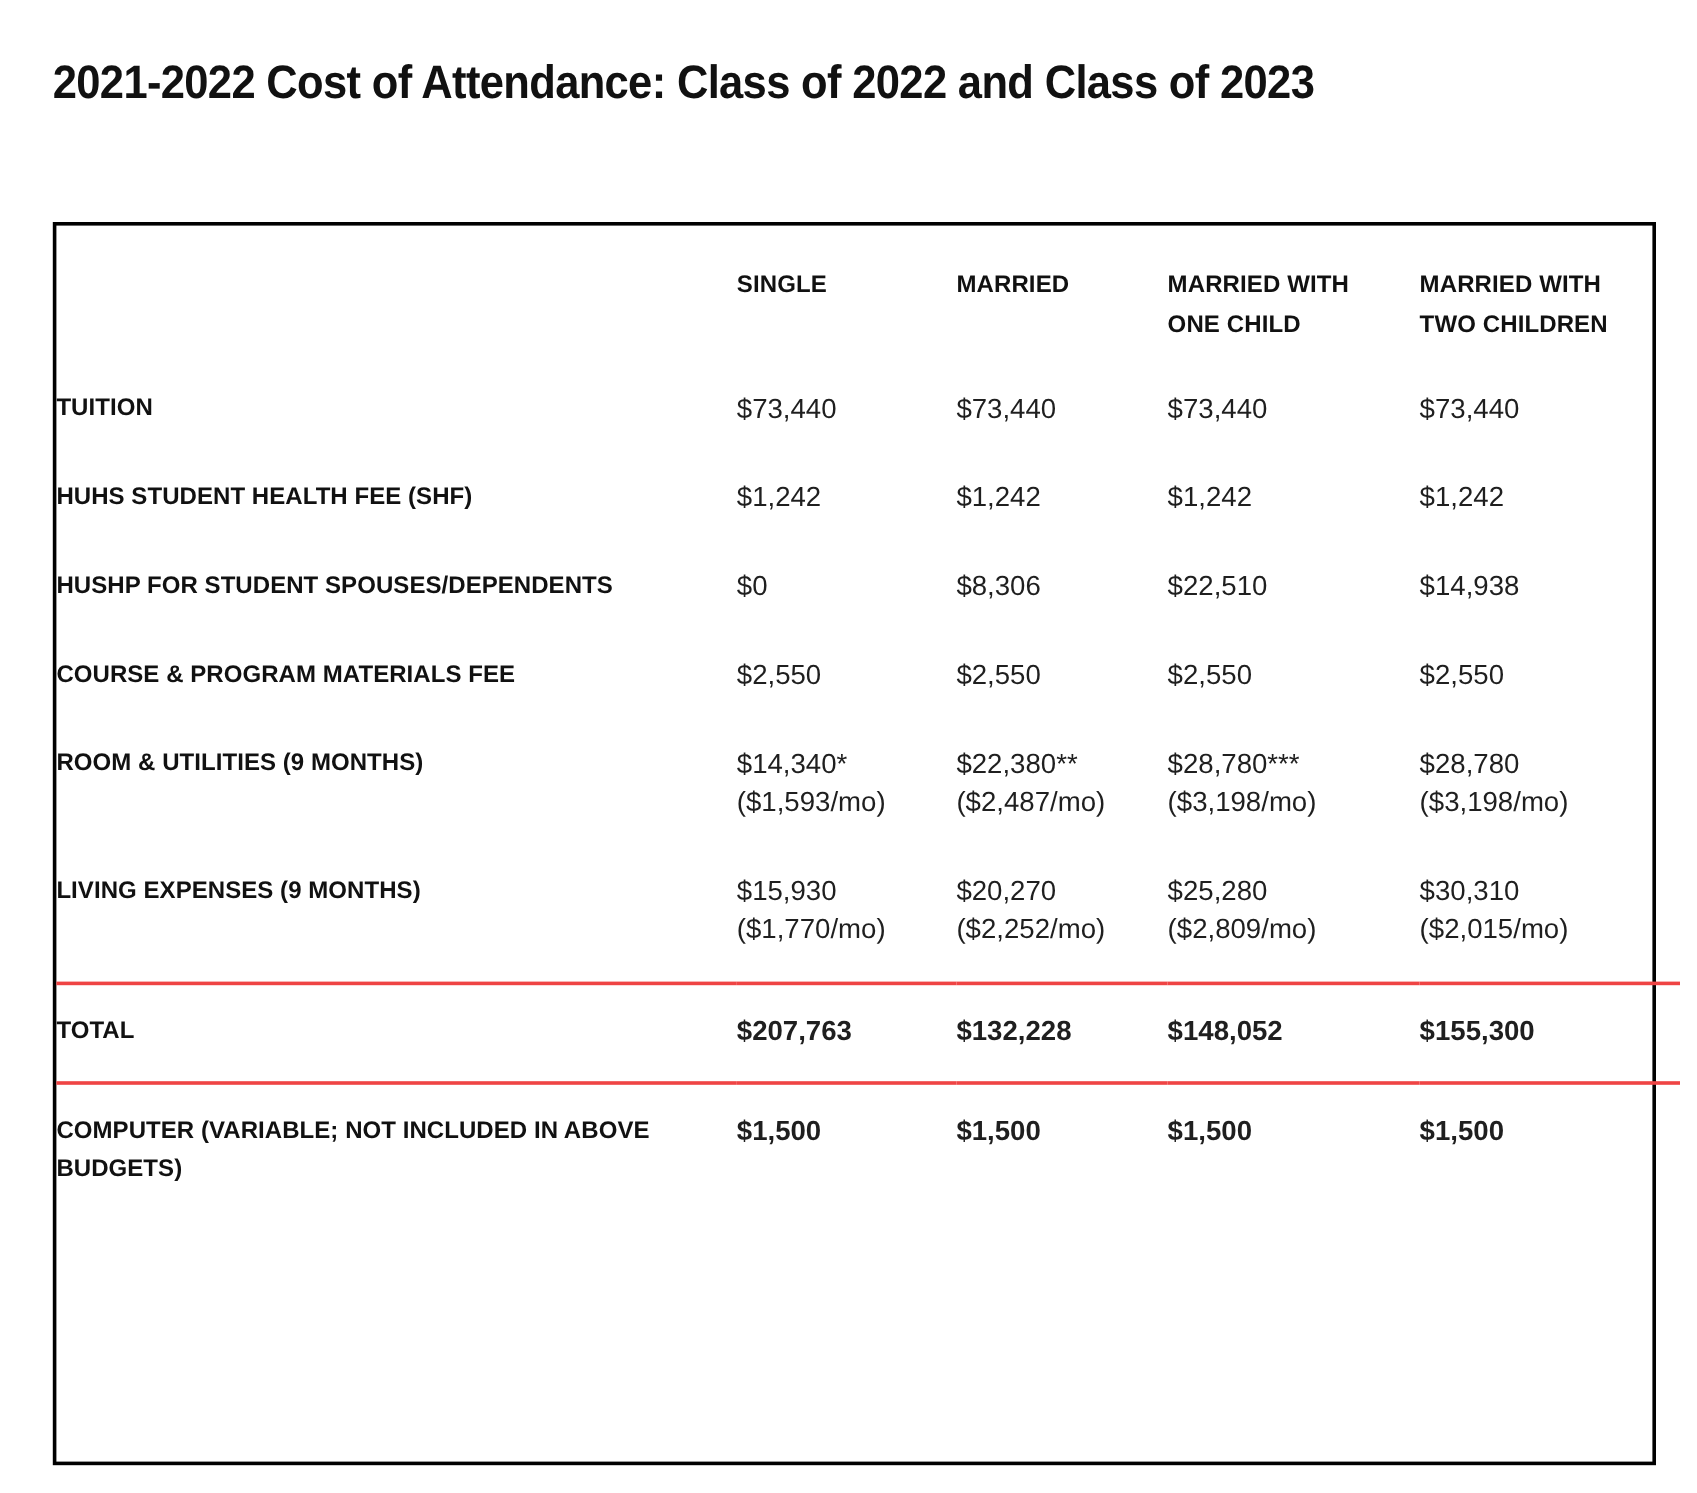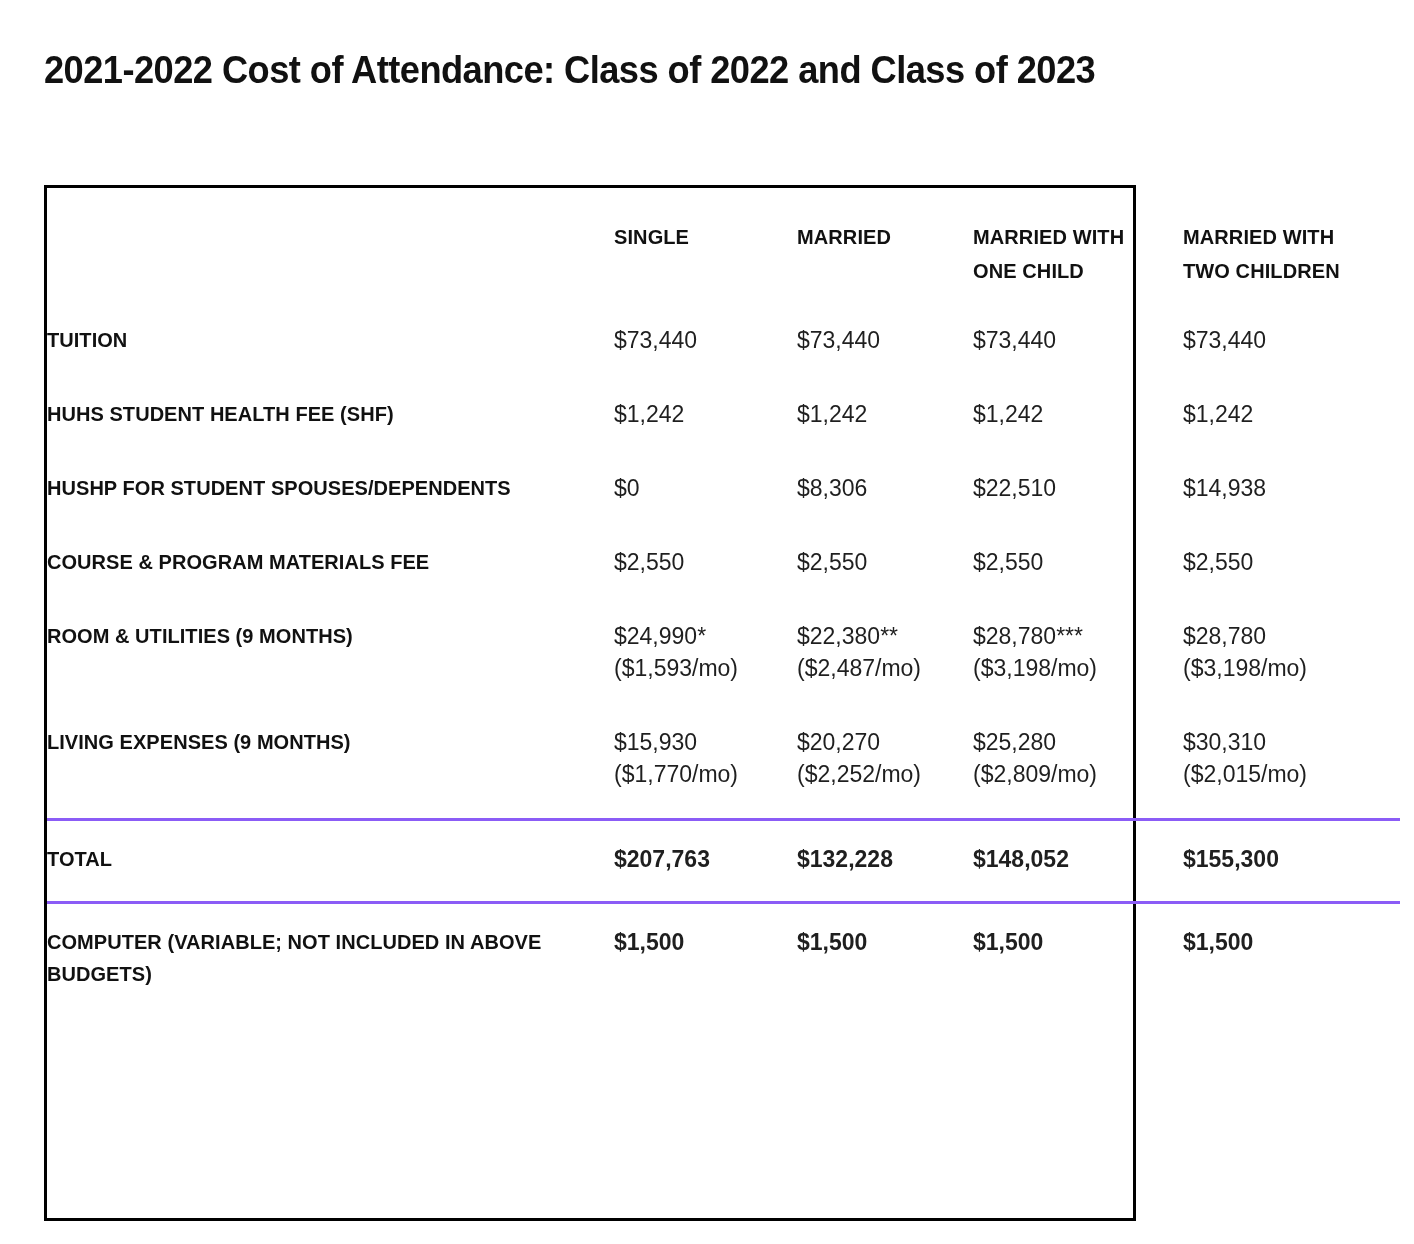--- a/index.html
+++ b/index.html
@@ -37,21 +37,21 @@
     color: #111111;
     transform: scaleX(0.93);
     transform-origin: left top;
   }
 
   
   .cost-table-wrap {
     position: absolute;
     left: 44px;
     top: 185px;
-    width: 1092px;
+    width: 1336px;
     height: 1036px;
     border: 3px solid #000000;
     background: #ffffff;
   }
 
   table.cost-table {
     width: 100%;
     border-collapse: collapse;
     table-layout: fixed;
   }
@@ -108,21 +108,21 @@
   }
 
   td.row-value .sub {
     display: block;
     font-size: 23px;
     line-height: 32px;
   }
 
   
   tr.rule-top > td {
-    border-top: 3px solid #8b5cf6;
+    border-top: 3px solid #ef4444;
     margin-left: 40px;
   }
 
   tr.total-row td {
     padding-top: 22px;
     padding-bottom: 26px;
   }
   tr.total-row td.row-value {
     font-weight: 700;
     font-size: 23px;
@@ -246,21 +246,21 @@
           </td>
           <td class="row-value">
             <span>$2,550</span>
             <span class="sub"></span>
           </td>
         </tr>
 
         <tr class="data-row">
           <td class="row-label">ROOM &amp; UTILITIES (9 MONTHS)</td>
           <td class="row-value">
-            <span>$24,990*</span>
+            <span>$14,340*</span>
             <span class="sub">($1,593/mo)</span>
           </td>
           <td class="row-value">
             <span>$22,380**</span>
             <span class="sub">($2,487/mo)</span>
           </td>
           <td class="row-value">
             <span>$28,780***</span>
             <span class="sub">($3,198/mo)</span>
           </td>

